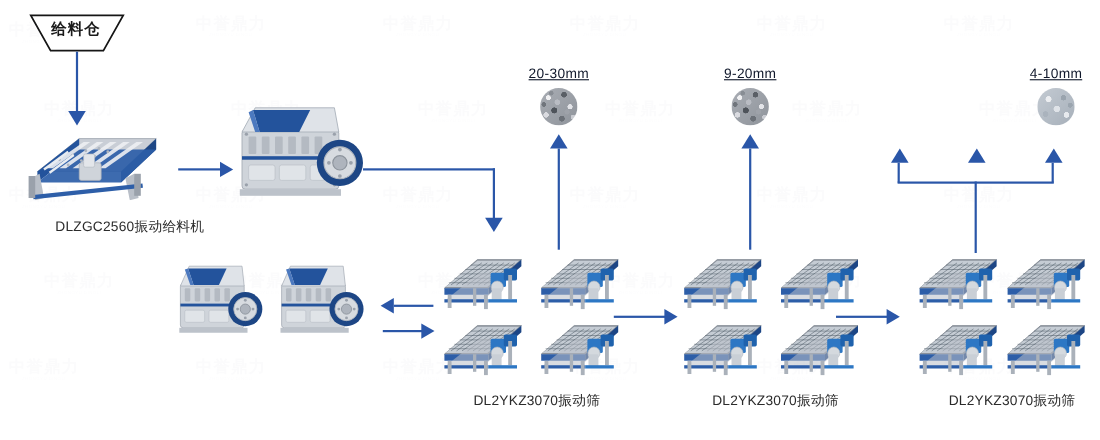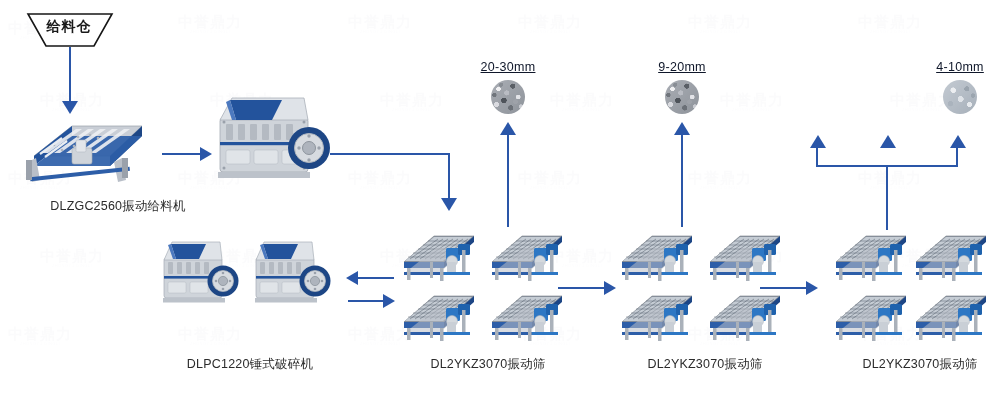--- a/index.html
+++ b/index.html
@@ -334,21 +334,20 @@
       <circle cx="65" cy="49" r="4.6" fill="#aeb4bd" stroke="#8d949d" stroke-width=".8"></circle>
       <g fill="#9aa1ab">
         <circle cx="65" cy="41" r="1.3"></circle>
           <circle cx="72" cy="49" r="1.3"></circle>
         <circle cx="65" cy="57" r="1.3"></circle>
           <circle cx="58" cy="49" r="1.3"></circle>
       </g>
       <rect x="5" y="66" width="62" height="4.5" fill="#bcc2ca"></rect>
     </svg>
   </div>
-  <div class="cap" style="left:150px;top:356px;width:200px;">DLPC1220锤式破碎机</div>
 
   <div class="conn h" style="left:358px;top:277px;width:36px;"></div>
   <div class="head left" style="left:346px;top:271px;"></div>
 
   <div class="conn h" style="left:348px;top:300px;width:36px;"></div>
   <div class="head right" style="left:383px;top:294px;"></div>
 
   <div class="machine" style="left:400px;top:228px;">
     <svg width="86" height="56" viewBox="0 0 86 56">
       <polygon points="4,34 34,8 74,8 44,34" fill="#8e96a1" stroke="#767d87" stroke-width=".6"></polygon>

